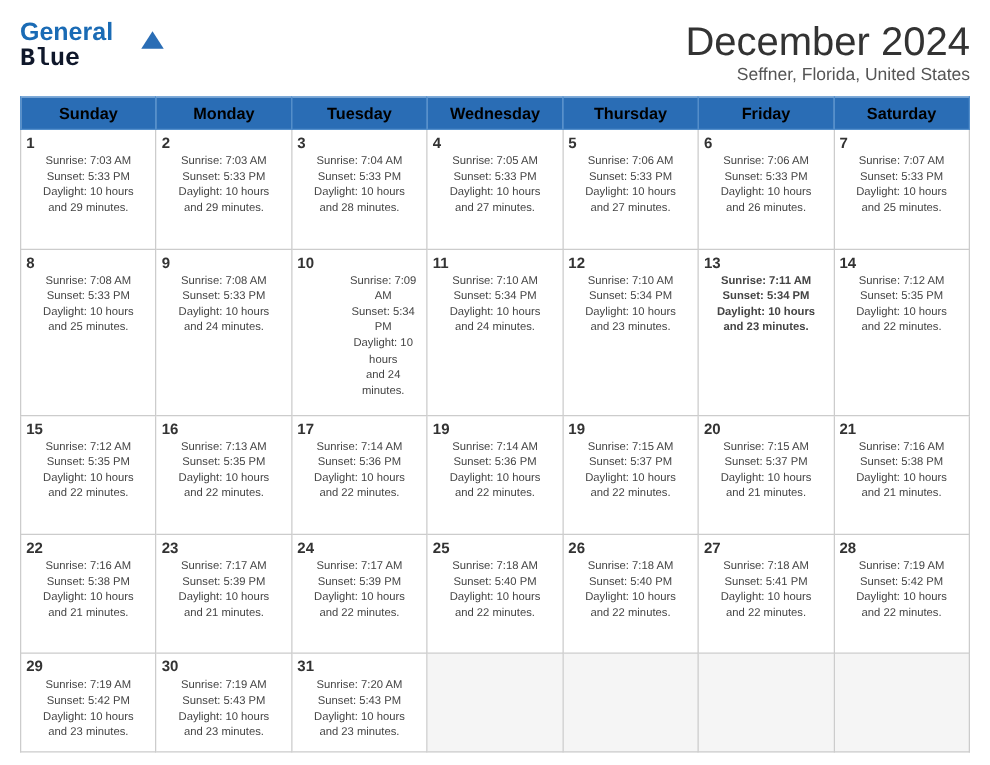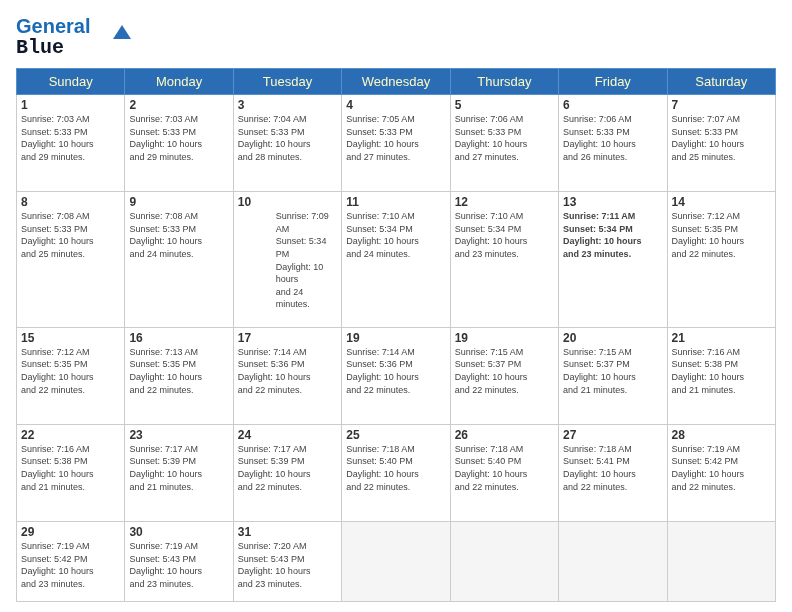--- a/index.html
+++ b/index.html
@@ -43,24 +43,24 @@
     }
     .calendar {
       flex: 1;
       border: 1px solid #ccc;
       border-collapse: collapse;
       width: 100%;
       table-layout: fixed;
     }
     .calendar th {
       background-color: #2a6db5;
-      color: #fef9c3;
+      color: #000000;
       text-align: center;
       font-size: 13px;
-      font-weight: normal;
+      font-weight: bold;
       padding: 5px 3px;
       border: 1px solid #5590cc;
     }
     .calendar td {
       vertical-align: top;
       border: 1px solid #ccc;
       padding: 3px 4px;
       font-size: 9.5px;
       color: #333;
       background: #fff;
@@ -73,20 +73,21 @@
       font-size: 12px;
       font-weight: bold;
       color: #333;
       display: block;
       margin-bottom: 1px;
     }
     .day-info {
       font-size: 9px;
       color: #444;
       line-height: 1.4;
+      text-align: center;
     }
     .empty-cell {
       background: #f5f5f5 !important;
     }
   </style>
 </head>
 <body>
 
 <div class="container">
   <div class="header">
@@ -94,20 +95,24 @@
       <div style="display:flex; align-items:center;gap:19px;">
         <div style="font-size:20px; font-weight:bold; color:#333; line-height:1;">
           <span style="color:#1a6bb5;">General</span><br>
           <span style="color:#0f172a;font-family:Liberation Mono, monospace;">Blue</span>
         </div>
         <svg width="22" height="22" viewBox="0 0 22 22" style="margin-left:2px; margin-top:-10px;">
           <polygon points="2,18 11,4 20,18" fill="#2a6db5"></polygon>
         </svg>
       </div>
     </div>
+    <div class="title-section">
+      <div class="month-title">December 2024</div>
+      <div class="location">Seffner, Florida, United States</div>
+    </div>
   </div>
 
   <table class="calendar">
     <thead>
       <tr>
         <th>Sunday</th>
         <th>Monday</th>
         <th>Tuesday</th>
         <th>Wednesday</th>
         <th>Thursday</th>

